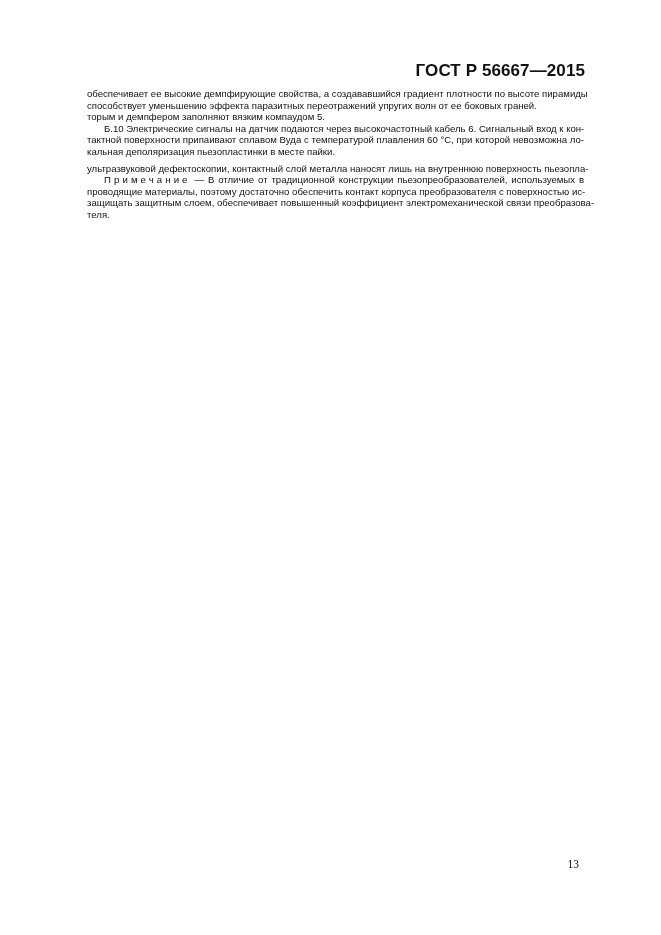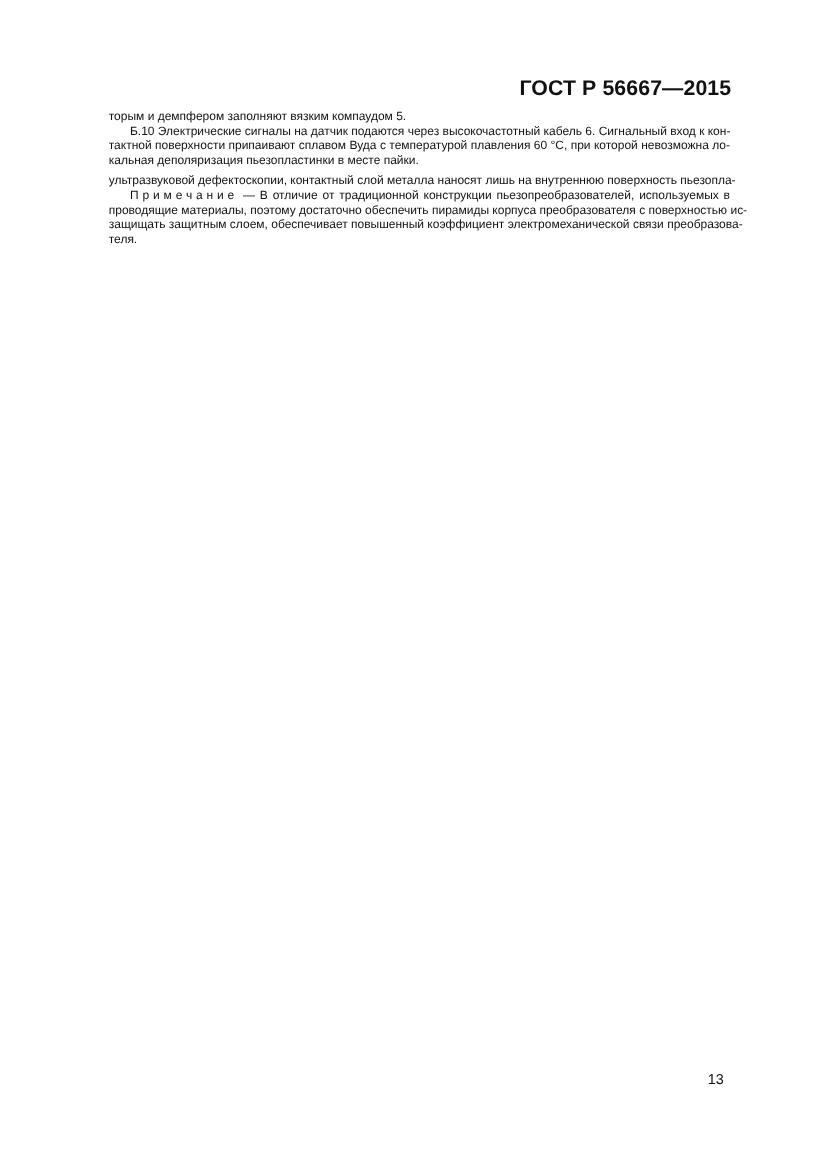--- a/index.html
+++ b/index.html
@@ -4,38 +4,42 @@
 <style>
   html, body { margin: 0; padding: 0; background: #ffffff; }
   body { width: 661px; height: 935px; position: relative; overflow: hidden; font-family: "Liberation Sans", sans-serif; color: #111; }
   .header { position: absolute; top: 61px; right: 76px; font-size: 17px; font-weight: bold; letter-spacing: 0.1px; }
   .content { position: absolute; top: 88px; left: 87px; width: 497px; font-size: 9.6px; line-height: 11.6px; text-align: justify; }
   .content p { margin: 0; }
   .note { margin-top: 5px !important; }
   .spaced { letter-spacing: 3.1px; }
   .line { display: block; text-align: justify; text-align-last: justify; white-space: nowrap; }
   .line.last { text-align-last: left; }
-  .page-num { position: absolute; top: 858px; right: 82px; font-size: 11.5px; }
+  .page-num { position: absolute; top: 858px; right: 82px; font-size: 11.5px; font-family: Liberation Serif, serif; }
 </style>
 </head>
 <body>
 
 <div class="header">ГОСТ Р 56667—2015</div>
 
 <div class="content">
+  <p>
+    <span class="line">обеспечивает ее высокие демпфирующие свойства, а создававшийся градиент плотности по высоте пирамиды</span>
+    <span class="line last">способствует уменьшению эффекта паразитных переотражений упругих волн от ее боковых граней.</span>
+  </p>
   <p>
     <span class="line last">торым и демпфером заполняют вязким компаудом 5.</span>
   </p>
   <p>
     <span class="line" style="padding-left:17px">Б.10 Электрические сигналы на датчик подаются через высокочастотный кабель 6. Сигнальный вход к кон-</span>
     <span class="line">тактной поверхности припаивают сплавом Вуда с температурой плавления 60 °С, при которой невозможна ло-</span>
     <span class="line last">кальная деполяризация пьезопластинки в месте пайки.</span>
   </p>
   <p class="note">
     <span class="line">ультразвуковой дефектоскопии, контактный слой металла наносят лишь на внутреннюю поверхность пьезопла-</span>
     <span class="line" style="padding-left:17px"><span class="spaced">Примечание</span><span> — В отличие от традиционной конструкции пьезопреобразователей, используемых в</span></span>
-    <span class="line">проводящие материалы, поэтому достаточно обеспечить пирамиды корпуса преобразователя с поверхностью ис-</span>
+    <span class="line">проводящие материалы, поэтому достаточно обеспечить контакт корпуса преобразователя с поверхностью ис-</span>
     <span class="line">защищать защитным слоем, обеспечивает повышенный коэффициент электромеханической связи преобразова-</span>
     <span class="line last">теля.</span>
   </p>
 </div>
 
 <div class="page-num">13</div>
 
 </body></html>

